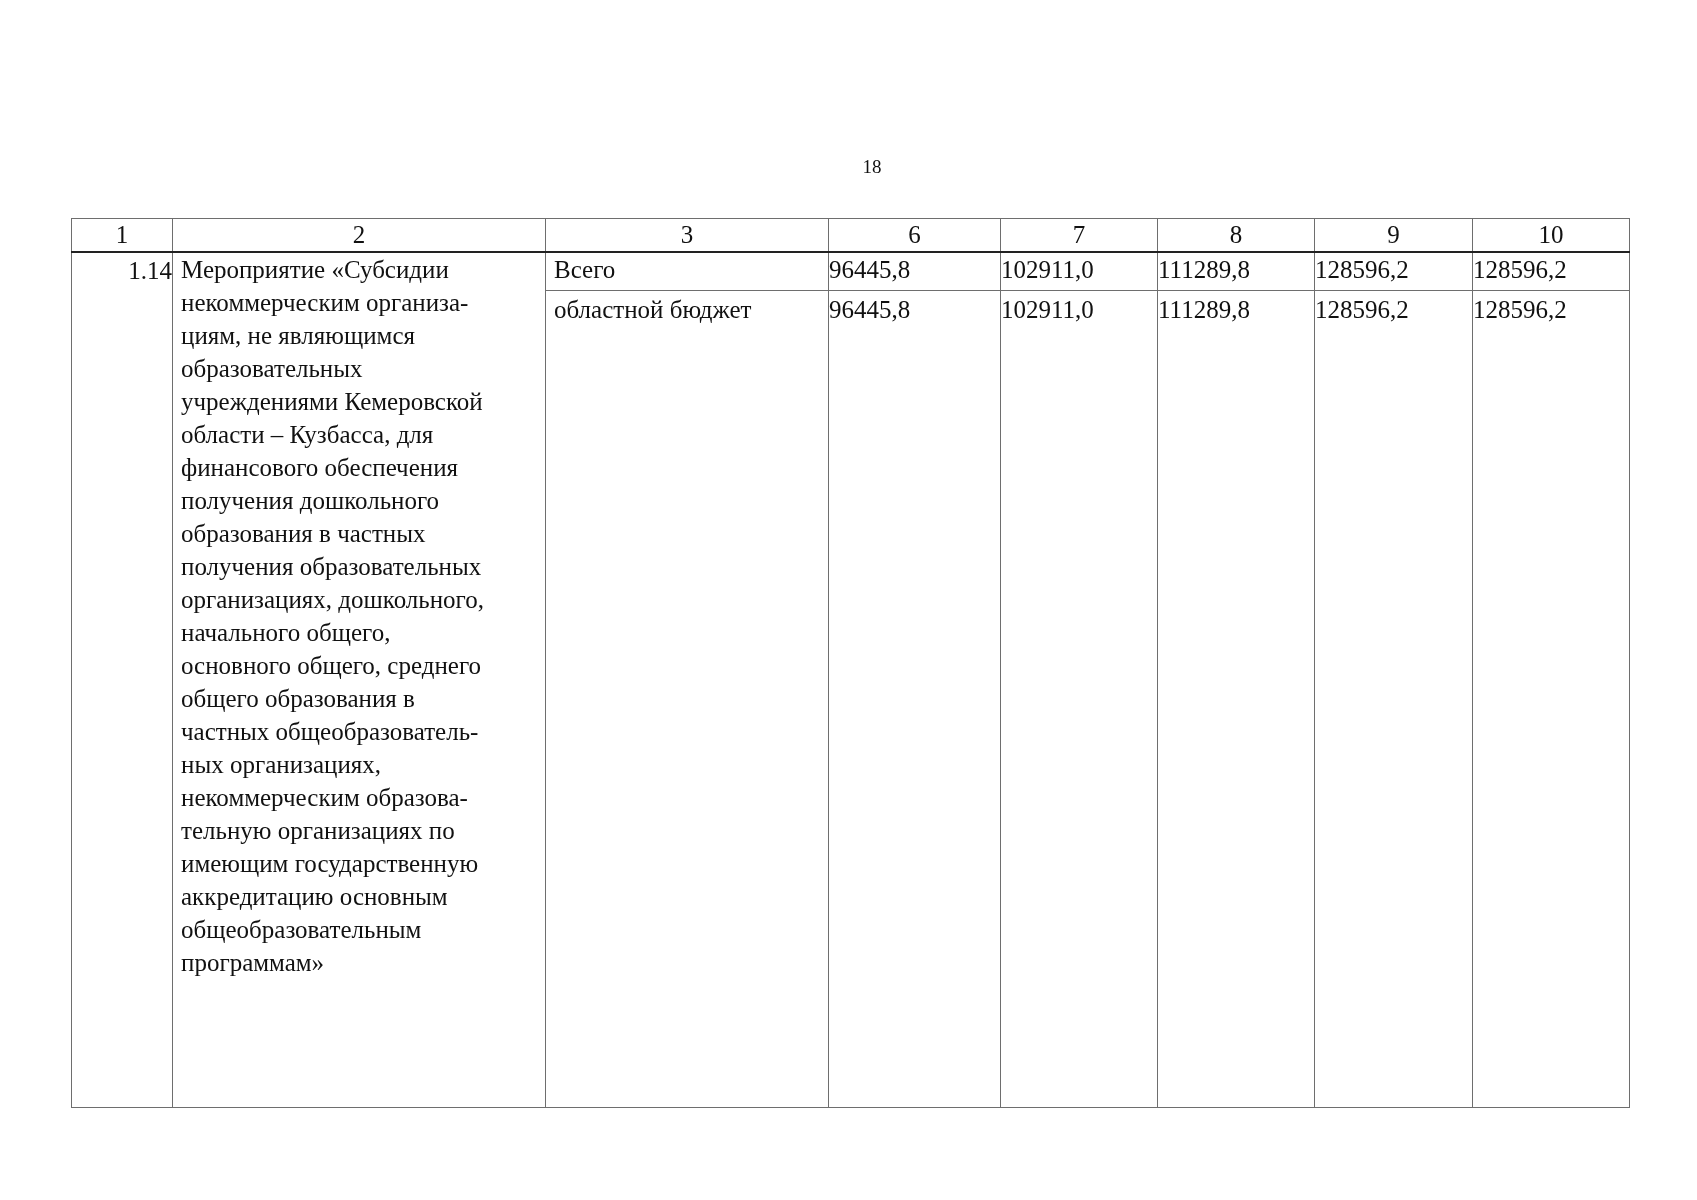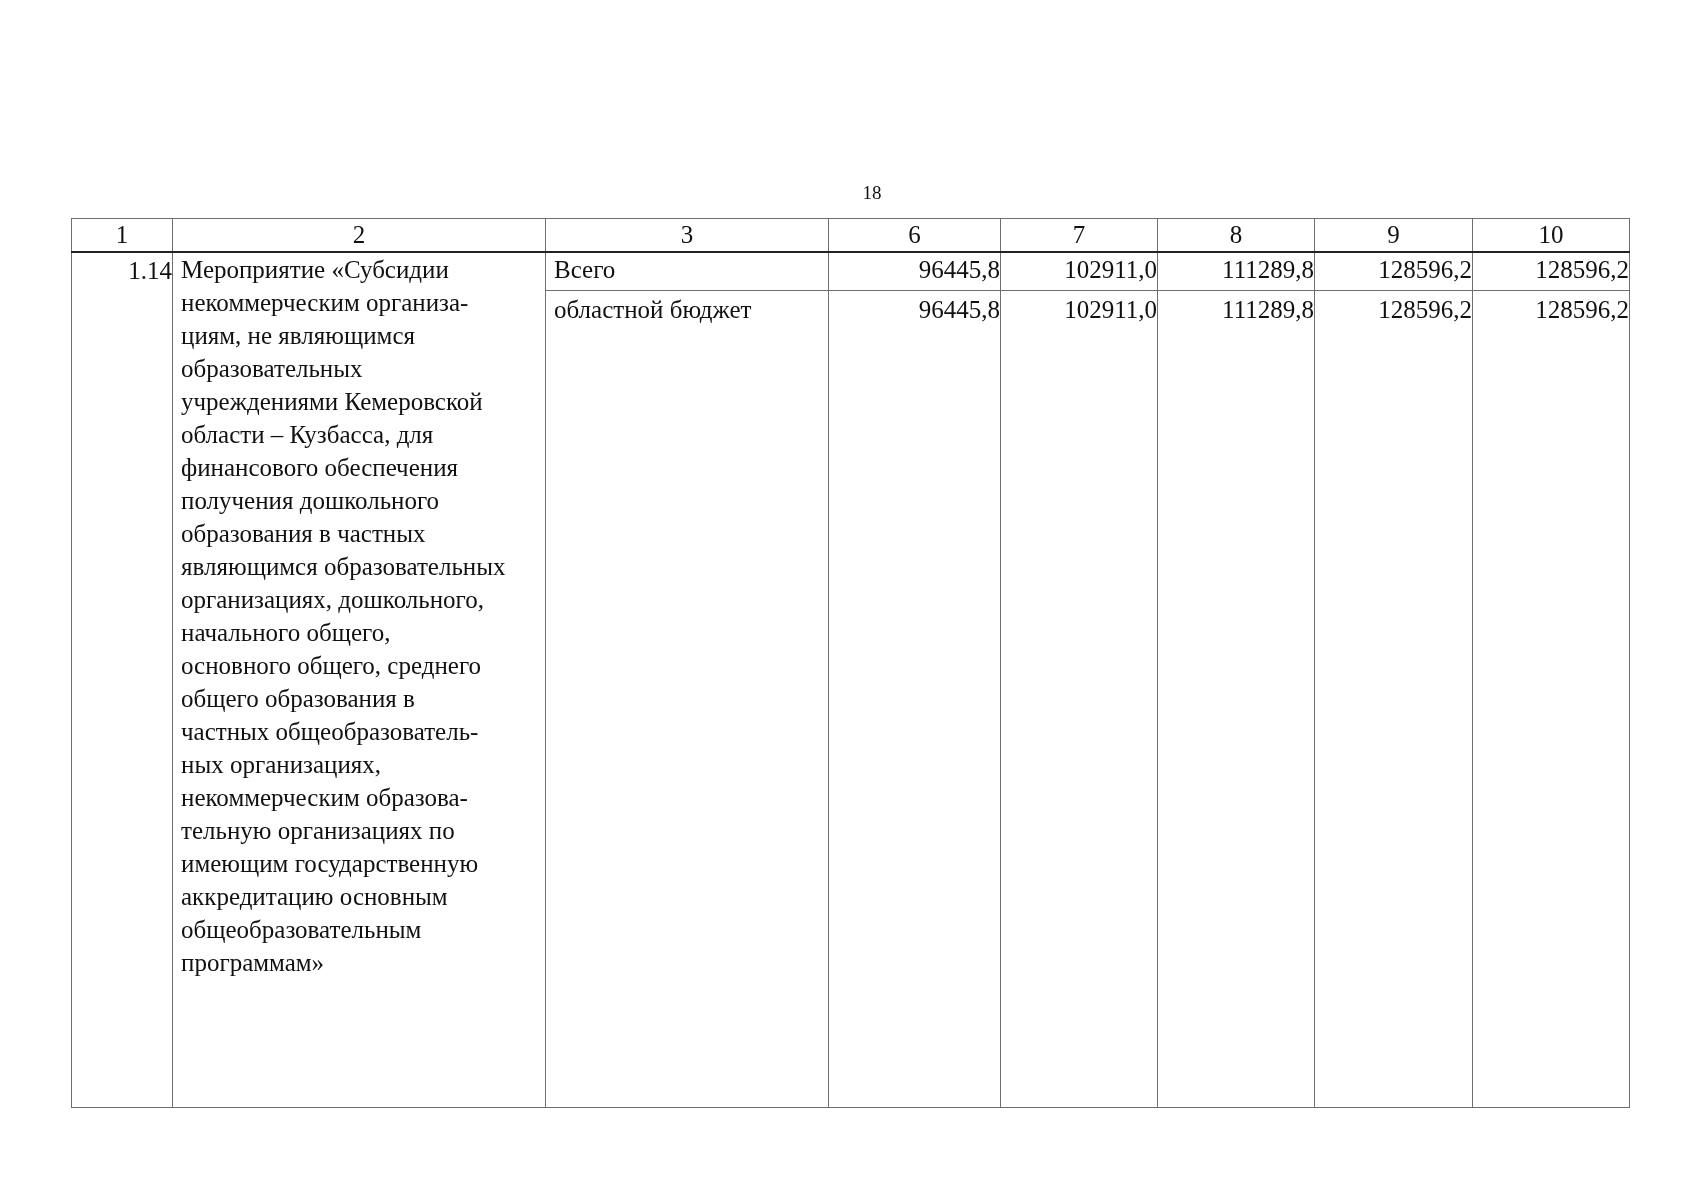--- a/index.html
+++ b/index.html
@@ -1,31 +1,31 @@
 <!DOCTYPE html>
 <html><head>
 <meta charset="utf-8">
 <style>
   html, body { margin:0; padding:0; background:#ffffff; }
   body { width:1697px; height:1200px; position:relative; overflow:hidden;
          font-family:"Liberation Serif", "DejaVu Serif", serif; color:#111; }
-  .page-num { position:absolute; left:852px; top:182px; width:40px; text-align:center;
+  .page-num { position:absolute; left:852px; top:156px; width:40px; text-align:center;
               font-size:19px; }
   table.doc { position:absolute; left:71px; top:218px; border-collapse:collapse;
               table-layout:fixed; width:1558px; }
   table.doc td { border:1.5px solid #6e6e6e; padding:0; vertical-align:top;
                  font-size:25px; line-height:33px; }
   table.doc tr.head td { height:32px; text-align:center; line-height:31px;
                          border-bottom:2px solid #222; }
   tr.r1 td { height:37px; }
   tr.r2 td { height:814px; }
   .c-num { text-align:right; padding-top:1px !important; }
   .c-desc { padding:0 6px 0 8px !important; }
   .c-src { padding:0 6px 0 8px !important; }
-  .c-val { text-align:right;margin-left:26px; }
+  .c-val { text-align:left;margin-left:26px; }
   .desc-line { display:block; white-space:nowrap; }
   .src-cell { padding-top:2px !important; }
 </style>
 </head>
 <body>
 
 <div class="page-num">18</div>
 
 <table class="doc">
   <colgroup>
@@ -54,21 +54,21 @@
     <td class="c-desc" rowspan="2">
       <span class="desc-line">Мероприятие «Субсидии</span>
       <span class="desc-line">некоммерческим организа-</span>
       <span class="desc-line">циям, не являющимся</span>
       <span class="desc-line">образовательных</span>
       <span class="desc-line">учреждениями Кемеровской</span>
       <span class="desc-line">области – Кузбасса, для</span>
       <span class="desc-line">финансового обеспечения</span>
       <span class="desc-line">получения дошкольного</span>
       <span class="desc-line">образования в частных</span>
-      <span class="desc-line">являющимся образовательных</span>
+      <span class="desc-line">получения образовательных</span>
       <span class="desc-line">организациях, дошкольного,</span>
       <span class="desc-line">начального общего,</span>
       <span class="desc-line">основного общего, среднего</span>
       <span class="desc-line">общего образования в</span>
       <span class="desc-line">частных общеобразователь-</span>
       <span class="desc-line">ных организациях,</span>
       <span class="desc-line">некоммерческим образова-</span>
       <span class="desc-line">тельную организациях по</span>
       <span class="desc-line">имеющим государственную</span>
       <span class="desc-line">аккредитацию основным</span>

